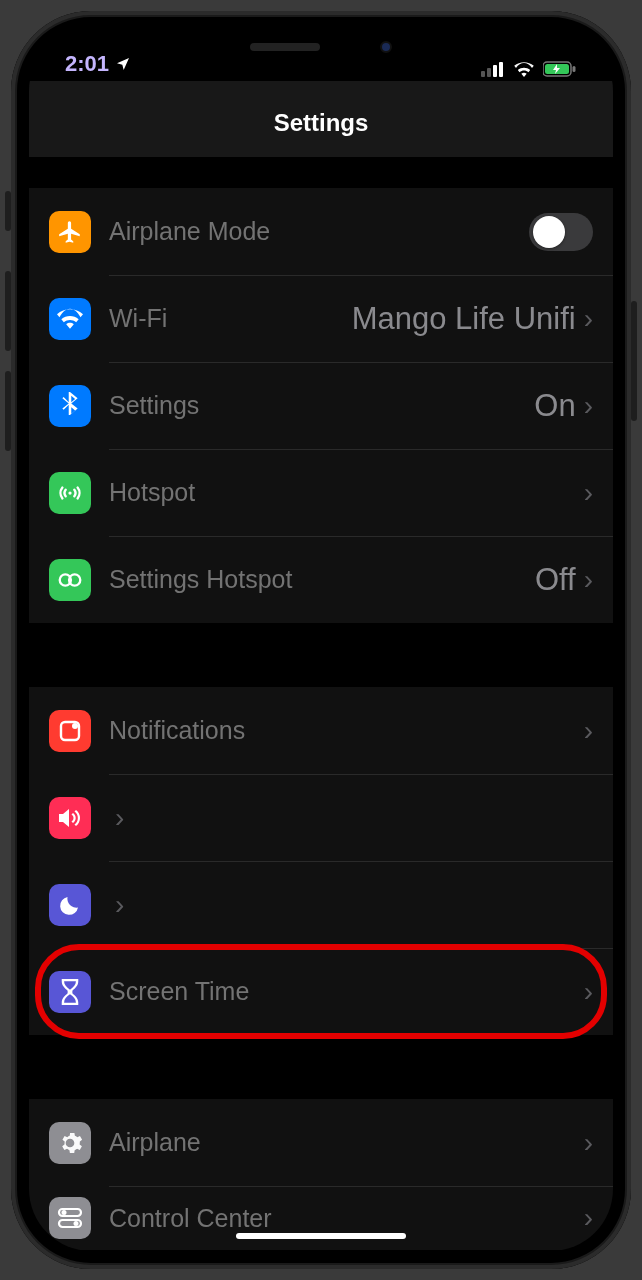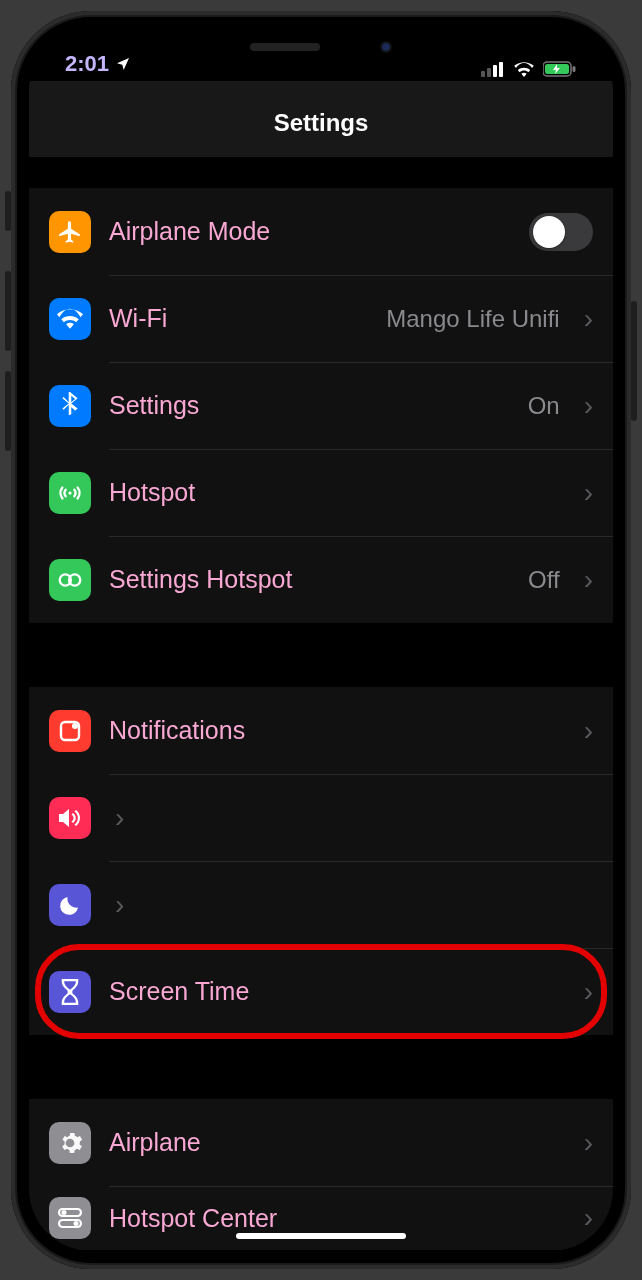--- a/index.html
+++ b/index.html
@@ -69,22 +69,22 @@
     content:"";
     position:absolute; left:80px; right:0; top:0;
     height:1px; background:#2a2a2a;
   }
   .icon-box {
     width: 42px; height: 42px; border-radius: 10px;
     display:flex; align-items:center; justify-content:center;
     flex-shrink:0; margin-right:18px;
   }
   .icon-box svg { display:block; }
-  .row-label { color:#f9a8d4; font-size:25px; font-weight:400; flex:1; }
-  .row-detail { color:#8a8a8e; font-size:24px; margin-right:18px; }
+  .row-label { color:#737373; font-size:25px; font-weight:400; flex:1; }
+  .row-detail { color:#8a8a8e; font-size:31px; margin-right:2px; }
   .chevron { color:#5a5a5e; font-size:28px; margin-left:6px; }
   .toggle {
     width:64px; height:38px; background:#3a3a3c; border-radius:19px;
     position:relative;
   }
   .toggle .knob {
     position:absolute; top:3px; left:4px;
     width:32px; height:32px; background:#fff; border-radius:50%;
     box-shadow:0 1px 3px rgba(0,0,0,0.4);
   }
@@ -273,21 +273,21 @@
 
         <div class="row partial">
           <div class="icon-box" style="background:#8e8e93">
             <svg width="26" height="24" viewBox="0 0 26 24" fill="none" stroke="#fff" stroke-width="2.2">
                 <rect x="2" y="3" width="22" height="7" rx="3.5"></rect>
                 <circle cx="7" cy="6.5" r="2.5" fill="#fff" stroke="none"></circle>
                 <rect x="2" y="14" width="22" height="7" rx="3.5"></rect>
                 <circle cx="19" cy="17.5" r="2.5" fill="#fff" stroke="none"></circle>
               </svg>
           </div>
-          <span class="row-label">Hotspot Center</span>
+          <span class="row-label">Control Center</span>
           <span class="chevron">›</span>
         </div>
       </div>
 
     </div>
 
     <div class="home-indicator"></div>
   </div>
 </div>
 

